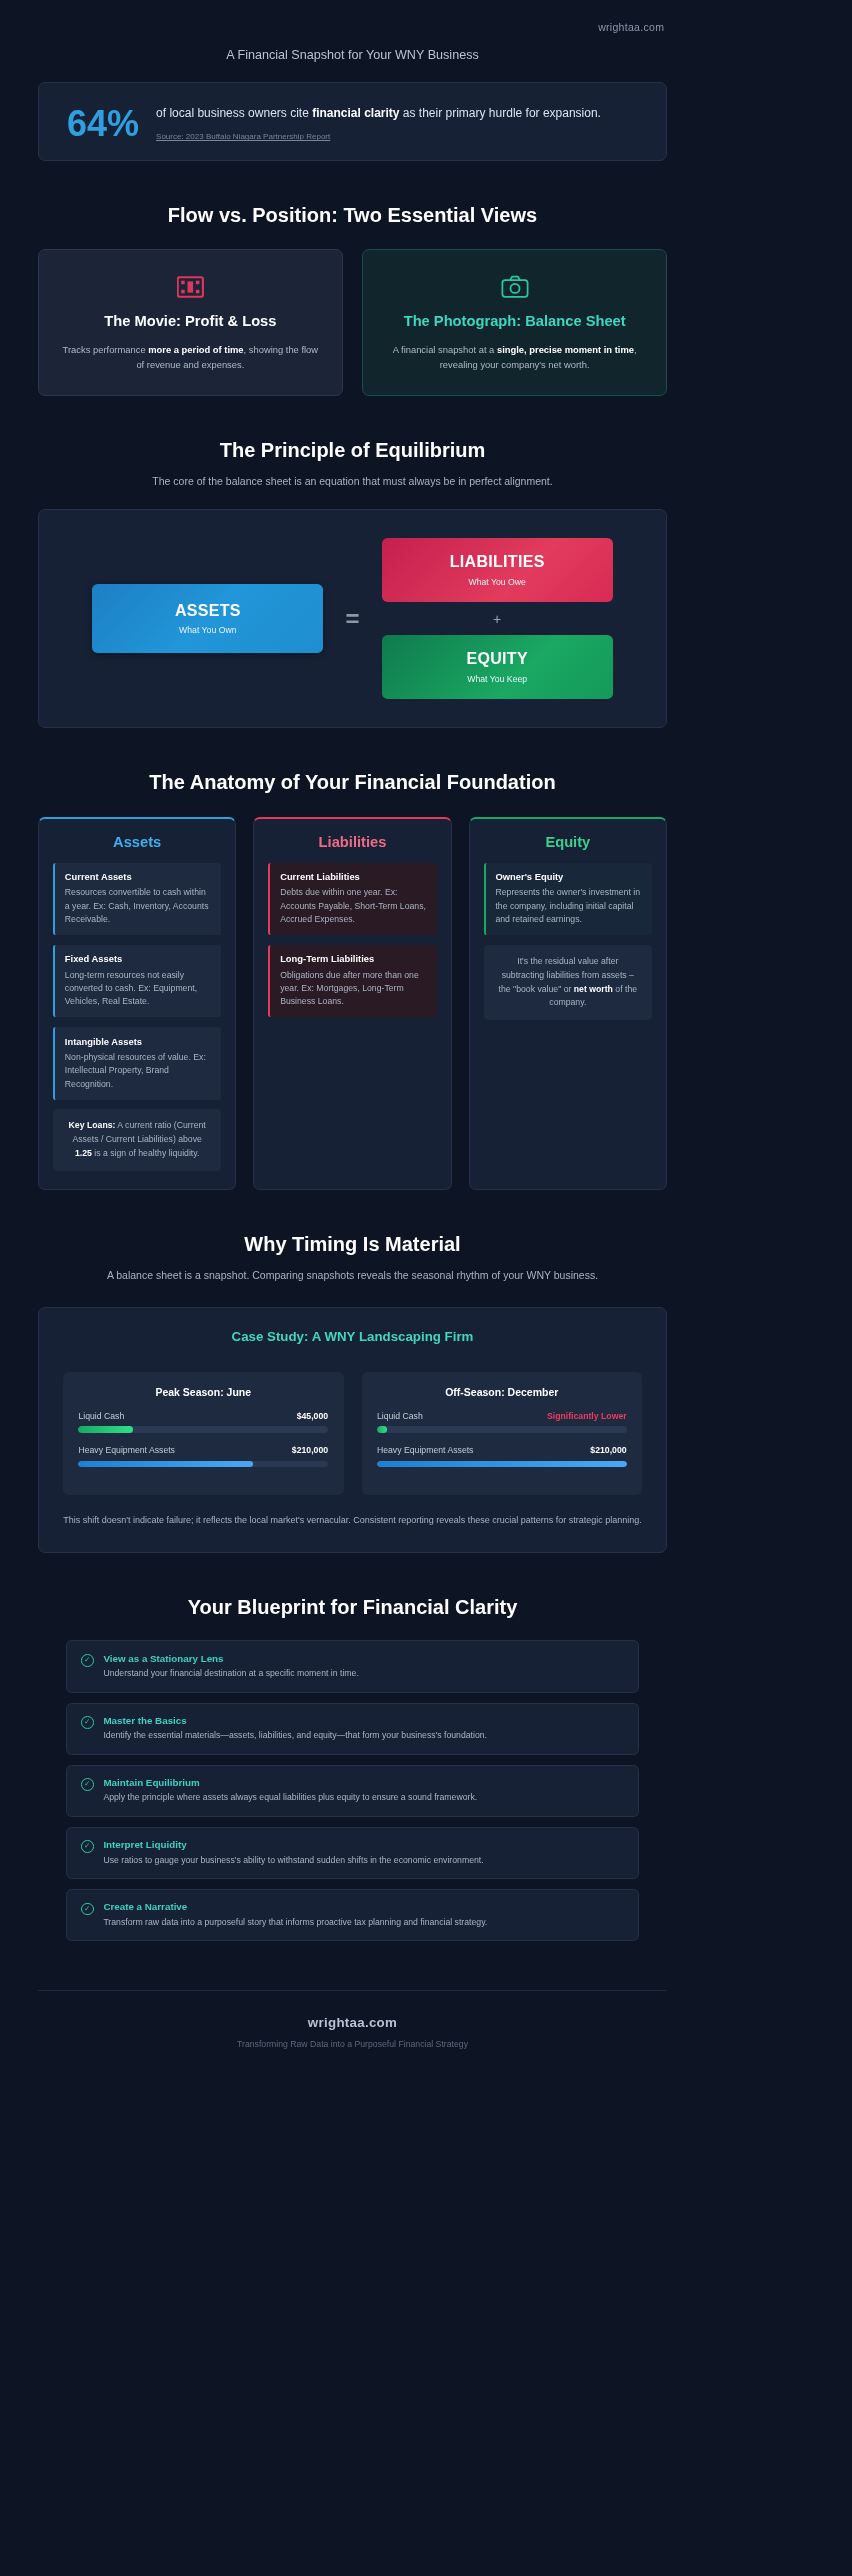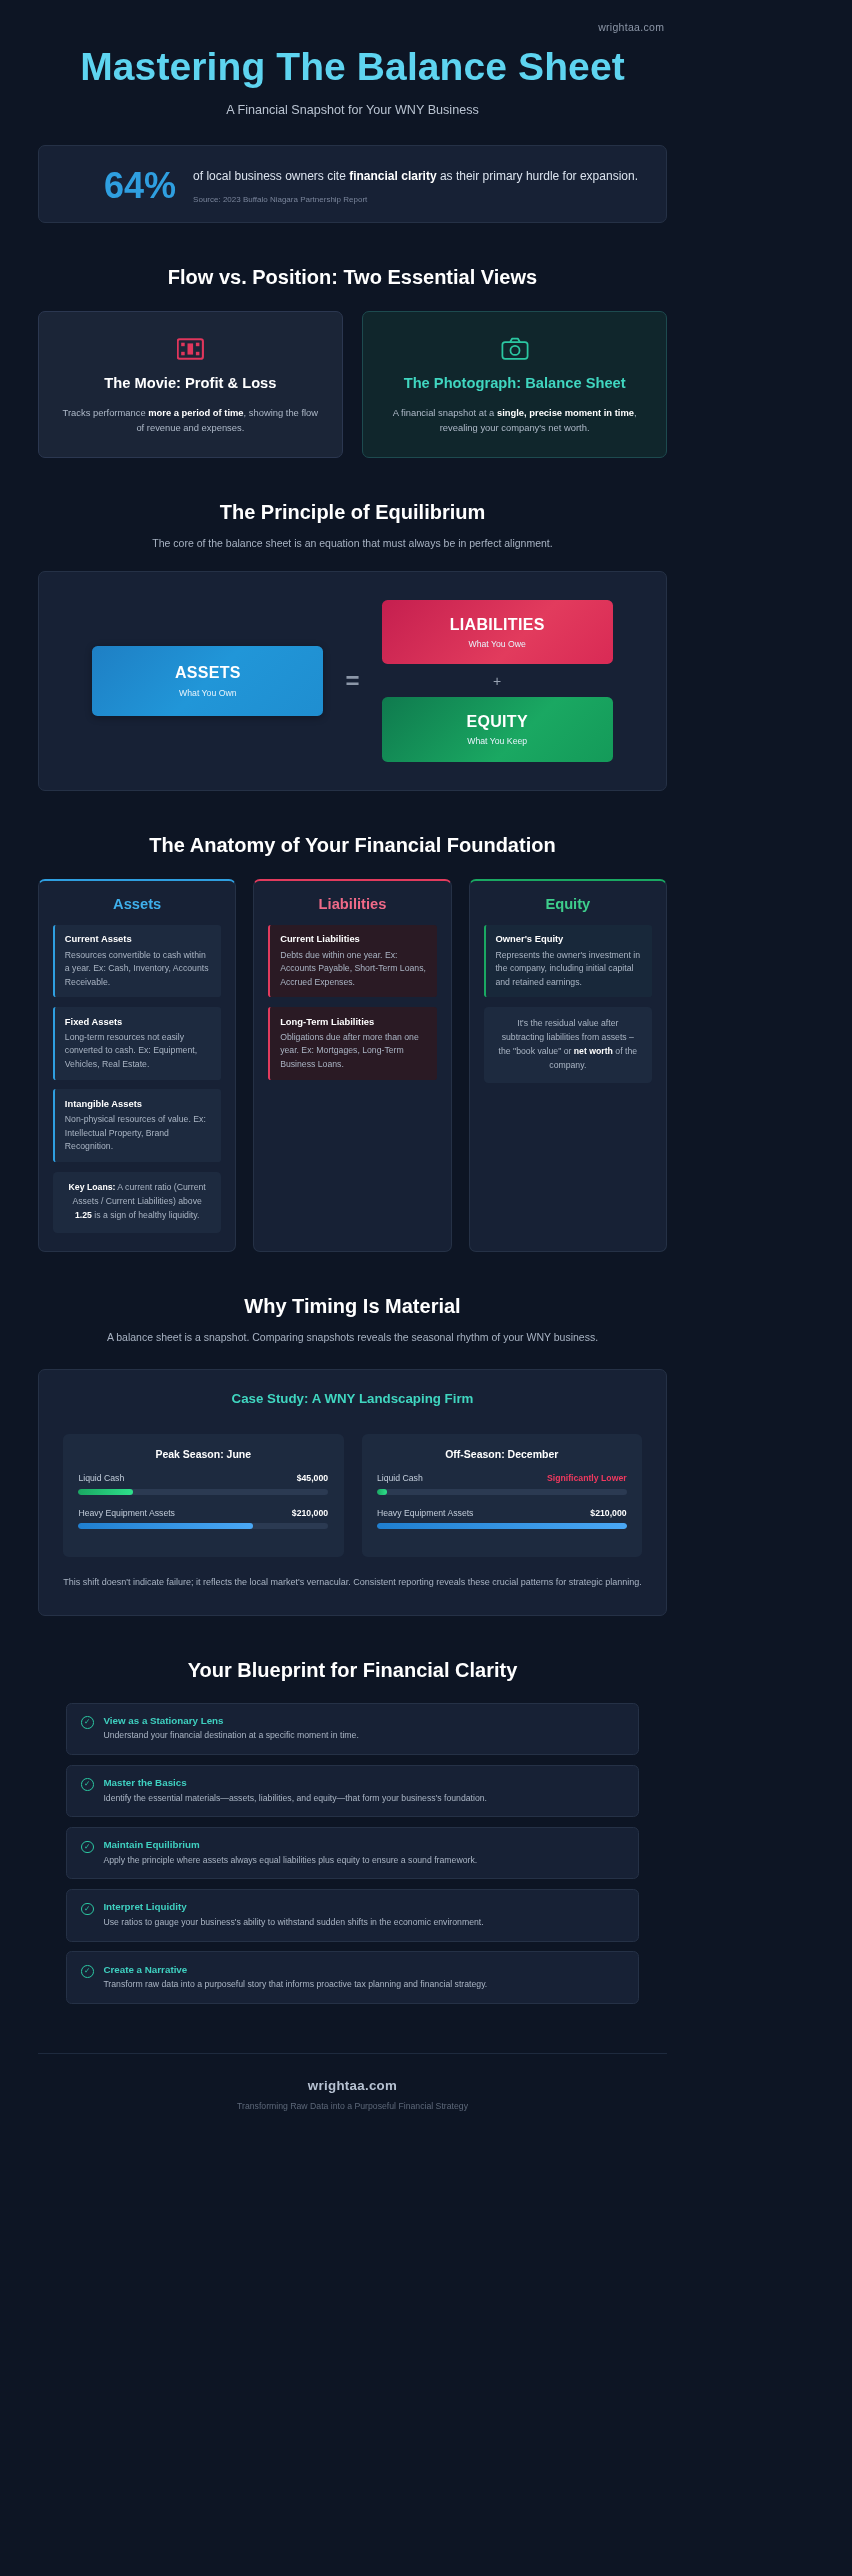--- a/index.html
+++ b/index.html
@@ -48,25 +48,25 @@
 
   
   .card {
     background: #172135;
     border: 0.7px solid #253146;
     border-radius: 7px;
   }
 
   
   .stat-banner {
-    margin-top: 28px;
+    margin-top: 20px;
     padding: 21px 28px 18px 28px;
     display: flex;
     align-items: flex-start;
-    justify-content: flex-end;
+    justify-content: flex-start;
   }
   .stat-inner { display: flex; align-items: flex-start; gap: 17px; max-width: 615px;}
   .stat-number {
     font-size: 36px;
     font-weight: bold;
     color: #2f9fe0;
     line-height: 1;
     white-space: nowrap;
     padding-top: 1.4px;
   }
@@ -74,20 +74,21 @@
     font-size: 12px;
     line-height: 1.5;
     color: #dbe3ee;
     max-width: 489px;
   }
   .stat-text b { color: #ffffff; }
   .stat-source {
     margin-top: 9.8px;
     font-size: 8px;
     color: #79849a;
+    text-decoration: underline;
   }
 
   
   .section-heading {
     text-align: center;
     font-size: 20px;
     font-weight: bold;
     color: #ffffff;
     margin-top: 43px;
   }
@@ -362,21 +363,20 @@
     color: #5d6879;
   }
 </style>
 </head>
 <body>
 
 <div class="page">
 
   <div class="brandline">wrightaa.com</div>
 
-  <h1 class="main-title">Mastering The Balance Sheet</h1>
   <div class="sub-title">A Financial Snapshot for Your WNY Business</div>
 
   <div class="card stat-banner">
     <div class="stat-inner">
       <div class="stat-number">64%</div>
       <div>
         <div class="stat-text">
           <span>of local business owners cite </span><b>financial clarity</b><span> as their primary hurdle for expansion.</span>
         </div>
         <div class="stat-source">Source: 2023 Buffalo Niagara Partnership Report</div>

